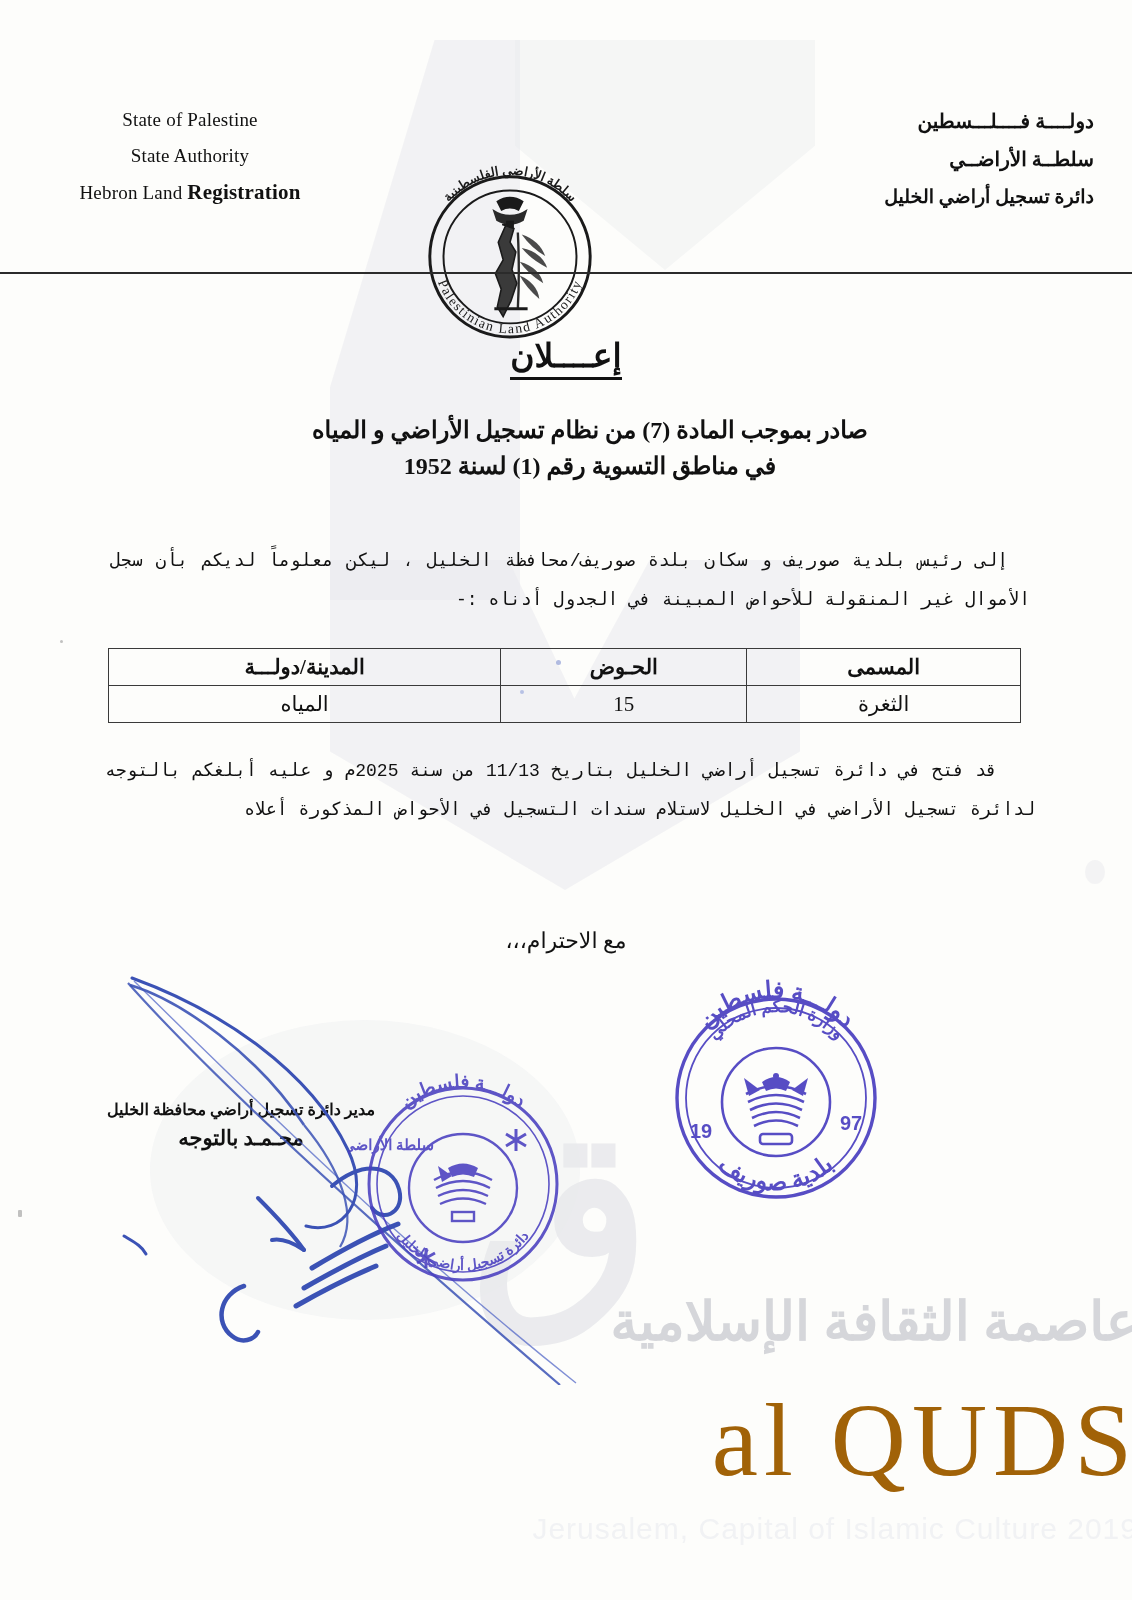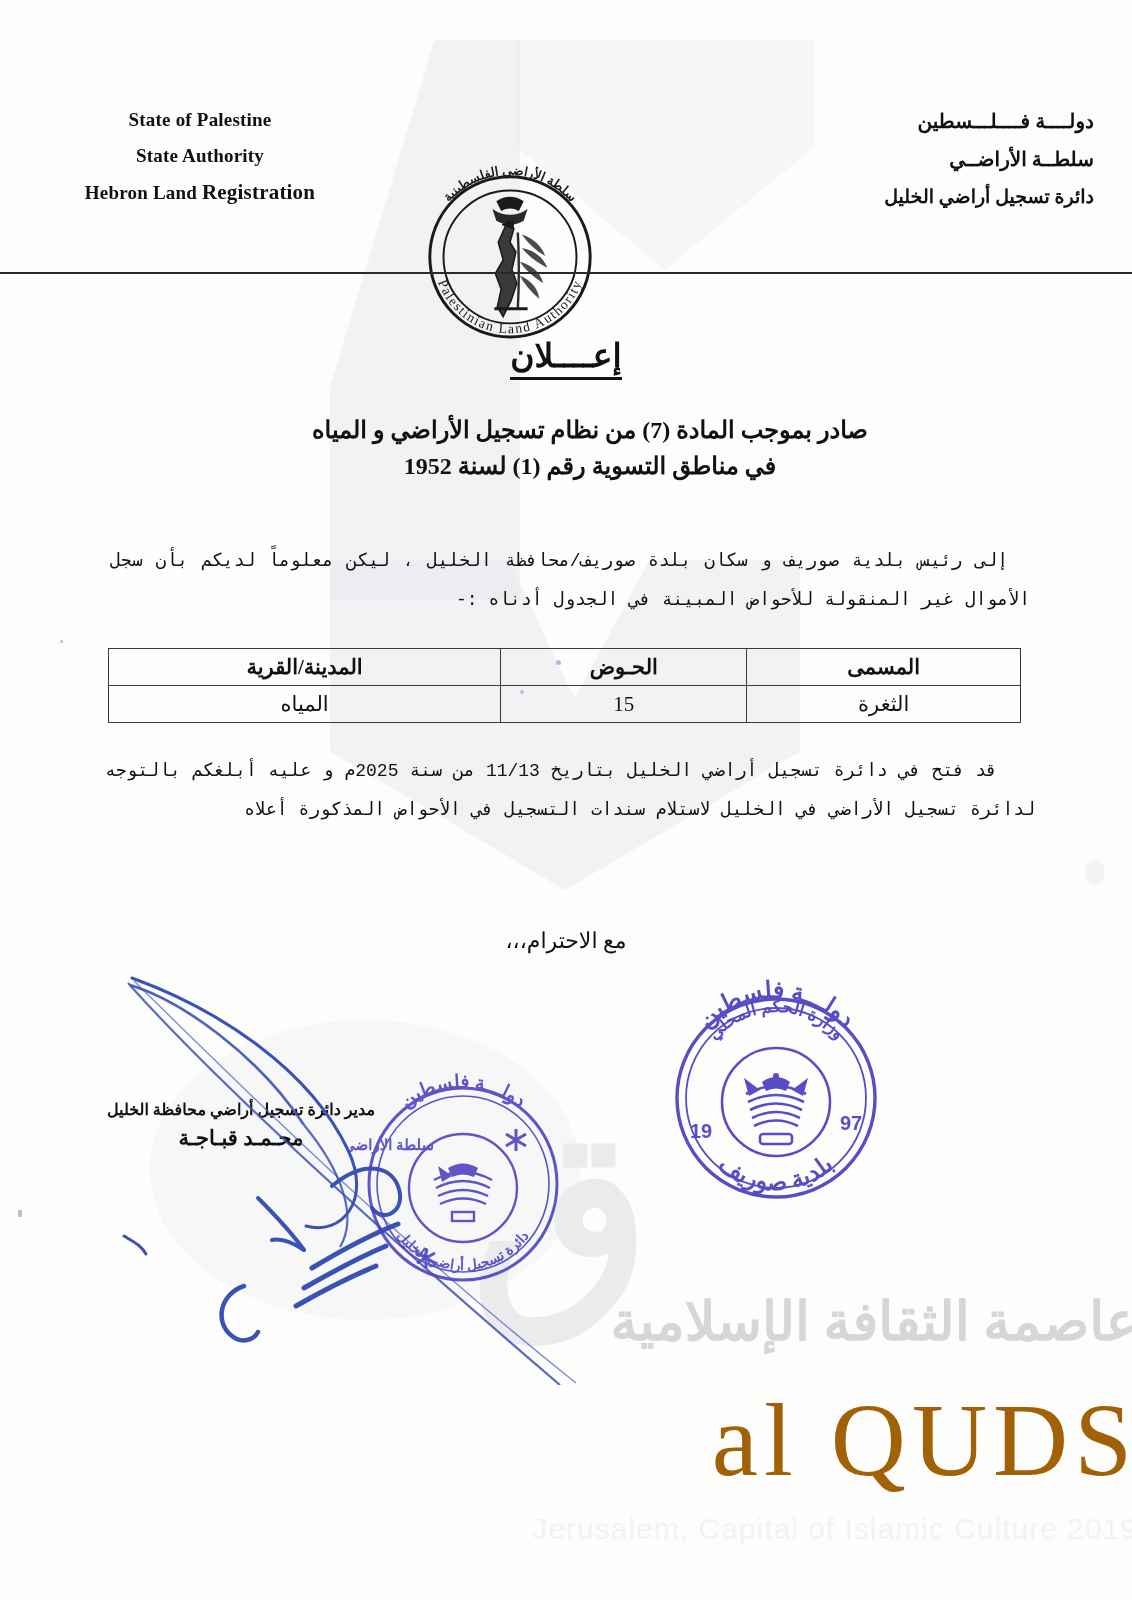--- a/index.html
+++ b/index.html
@@ -37,25 +37,25 @@
 
   
   .header {
     position: absolute;
     left: 0; top: 86px;
     width: 1132px;
     height: 170px;
   }
   .hdr-en {
     position: absolute;
-    left: 30px; top: 16px;
+    left: 20px; top: 16px;
     width: 340px;
     text-align: center;
     font-family: "Liberation Serif", "DejaVu Serif", serif;
-    font-weight: bold;
+    font-weight: normal;
     font-size: 19px;
     line-height: 36px;
     letter-spacing: .2px;
   }
   .hdr-en .l3 { font-size: 19px; }
   .hdr-en .l3 b { font-size: 21px; }
 
   .hdr-ar {
     position: absolute;
     right: 38px; top: 16px;
@@ -337,21 +337,21 @@
   </div>
 
   <div class="para para-1">إلى رئيس بلدية صوريف و سكان بلدة صوريف/محافظة الخليل ، ليكن معلوماً لديكم بأن سجل الأموال غير المنقولة للأحواض المبينة في الجدول أدناه :-</div>
 
   <div class="tbl-wrap">
     <table>
       <thead>
         <tr>
           <th class="col-a">المسمى</th>
           <th class="col-b">الحـوض</th>
-          <th class="col-c">المدينة/القرية</th>
+          <th class="col-c">المدينة/دولـــة</th>
         </tr>
       </thead>
       <tbody>
         <tr>
           <td class="col-a">الثغرة</td>
           <td class="col-b">15</td>
           <td class="col-c">المياه</td>
         </tr>
       </tbody>
     </table>
@@ -360,21 +360,21 @@
   <div class="para para-2">قد فتح في دائرة تسجيل أراضي الخليل بتاريخ 11/13 من سنة 2025م و عليه أبلغكم بالتوجه لدائرة تسجيل الأراضي في الخليل لاستلام سندات التسجيل في الأحواض المذكورة أعلاه</div>
 
   <div class="closing">
     <span class="closing-inner">مع الاحترام،،،</span>
   </div>
 
   <div class="wm-bigmark">ق</div>
 
   <div class="sig-block">
     <div class="sig-title">مدير دائرة تسجيل أراضي محافظة الخليل</div>
-    <div class="sig-name">محـمـد قبـاجـة</div>
+    <div class="sig-name">محـمـد بالتوجه</div>
   </div>
 
   <div class="ink-long">
     <svg viewBox="0 0 560 420" xmlns="http://www.w3.org/2000/svg">
       <path d="M38 18 C 120 110, 260 240, 470 420" stroke="#3b52b5" stroke-width="2.2" fill="none" opacity=".85"></path>
       <path d="M44 16 C 150 120, 300 270, 486 418" stroke="#4a5fc4" stroke-width="1.4" fill="none" opacity=".7"></path>
       <path d="M40 20 C 92 36, 168 90, 214 160" stroke="#3b52b5" stroke-width="2.6" fill="none" opacity=".9"></path>
       <path d="M214 160 C 252 206, 268 252, 250 282" stroke="#3b52b5" stroke-width="2.2" fill="none" opacity=".85"></path>
     </svg>
   </div>

